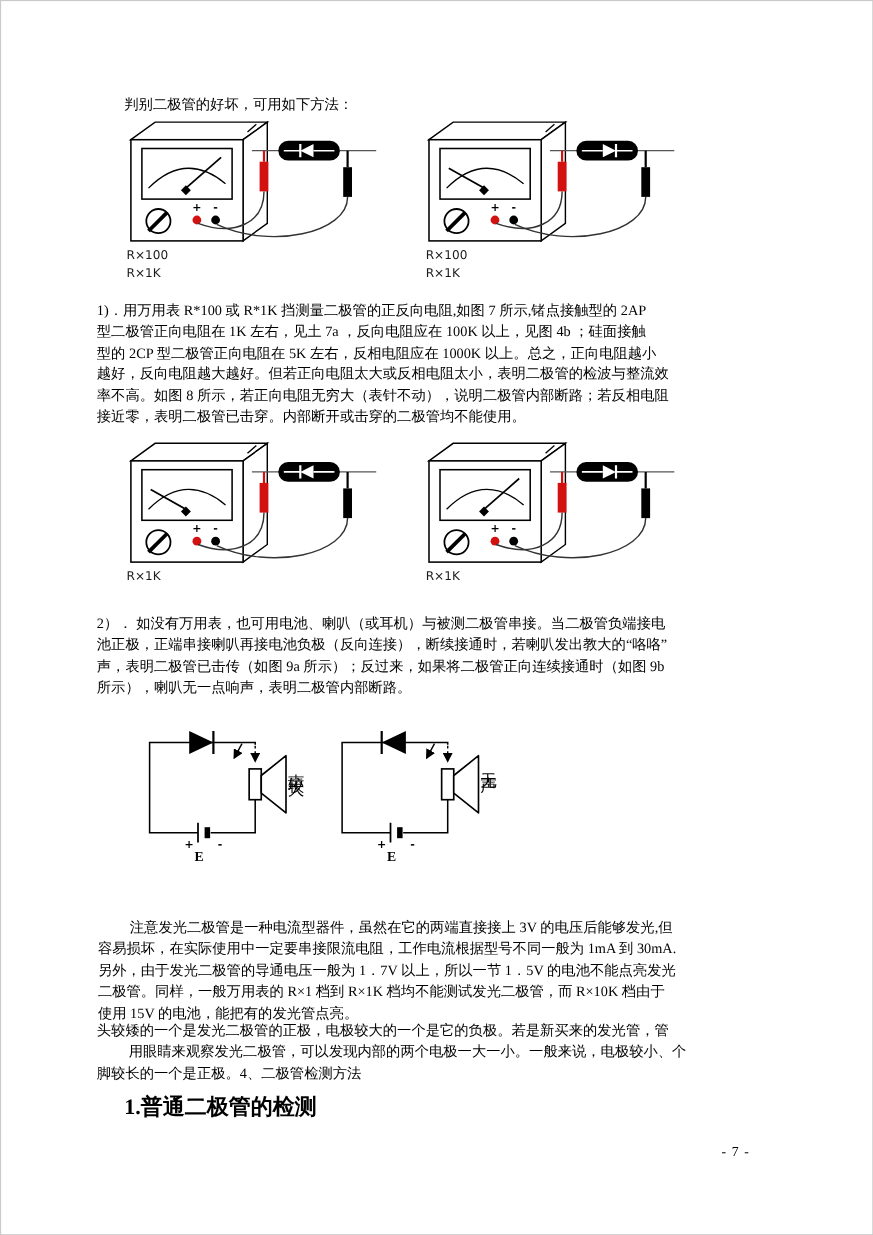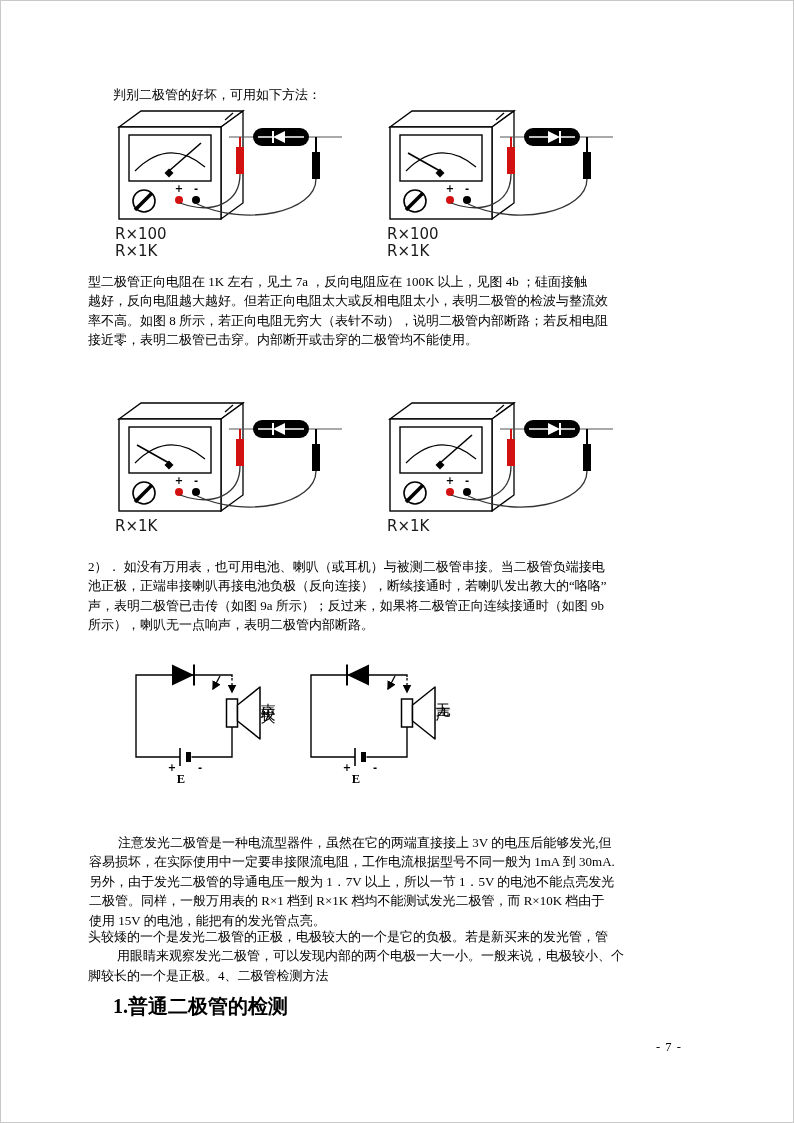--- a/index.html
+++ b/index.html
@@ -5,21 +5,21 @@
   *{margin:0;padding:0;box-sizing:border-box}
   html,body{background:#fff}
   .page{
     position:relative;width:794px;height:1123px;background:#ffffff;
     border:1px solid #c9c9c9;overflow:hidden;color:#000;
     font-family:"Liberation Serif","DejaVu Serif",serif;
   }
   .abs{position:absolute}
   .bodytext{font-size:13px;line-height:19.4px;white-space:nowrap}
   .indent{padding-left:29px}
-  .figlabel{font-family:"DejaVu Sans","Liberation Sans",sans-serif;font-size:15px;color:#1a1a1a;white-space:nowrap}
+  .figlabel{font-family:"DejaVu Sans","Liberation Sans",sans-serif;font-size:11px;color:#1a1a1a;white-space:nowrap}
   .caption-vert{writing-mode:vertical-rl;font-size:15px;line-height:18px;letter-spacing:3px;white-space:nowrap}
   .heading{font-weight:bold;font-size:20px;white-space:nowrap}
   .pagenum{font-size:12.5px;letter-spacing:1px}
   svg text.tsm{font-family:"DejaVu Sans","Liberation Sans",sans-serif;font-size:10px;font-weight:bold}
   svg text.tE{font-family:"Liberation Serif","DejaVu Serif",serif;font-size:12.5px;font-weight:bold}
 </style>
 </head>
 <body>
 
 <svg style="position:absolute;width:0;height:0;overflow:hidden" aria-hidden="true">
@@ -116,21 +116,23 @@
     <use href="#meter-base"></use>
     <line x1="58" y1="64" x2="26" y2="46" stroke="#000" stroke-width="1.6"></line>
     <use href="#dsym-right"></use>
     <text class="tsm" x="68" y="85" text-anchor="middle">+</text>
     <text class="tsm" x="85" y="85" text-anchor="middle">-</text>
   </svg>
   <div class="abs figlabel" style="left:386px;top:224px">R×100</div>
   <div class="abs figlabel" style="left:386px;top:241px">R×1K</div>
 
   <div class="abs" style="left:87px;top:271px">
+    <div class="bodytext">1)．用万用表 R*100 或 R*1K 挡测量二极管的正反向电阻,如图 7 所示,锗点接触型的 2AP</div>
     <div class="bodytext">型二极管正向电阻在 1K 左右，见土 7a ，反向电阻应在 100K 以上，见图 4b ；硅面接触</div>
+    <div class="bodytext">型的 2CP 型二极管正向电阻在 5K 左右，反相电阻应在 1000K 以上。总之，正向电阻越小</div>
     <div class="bodytext">越好，反向电阻越大越好。但若正向电阻太大或反相电阻太小，表明二极管的检波与整流效</div>
     <div class="bodytext">率不高。如图 8 所示，若正向电阻无穷大（表针不动），说明二极管内部断路；若反相电阻</div>
     <div class="bodytext">接近零，表明二极管已击穿。内部断开或击穿的二极管均不能使用。</div>
   </div>
 
   <svg class="abs" style="left:110px;top:398px" width="235" height="122">
     <use href="#meter-base"></use>
     <line x1="58" y1="64" x2="26" y2="46" stroke="#000" stroke-width="1.6"></line>
     <use href="#dsym-left"></use>
     <text class="tsm" x="68" y="85" text-anchor="middle">+</text>

